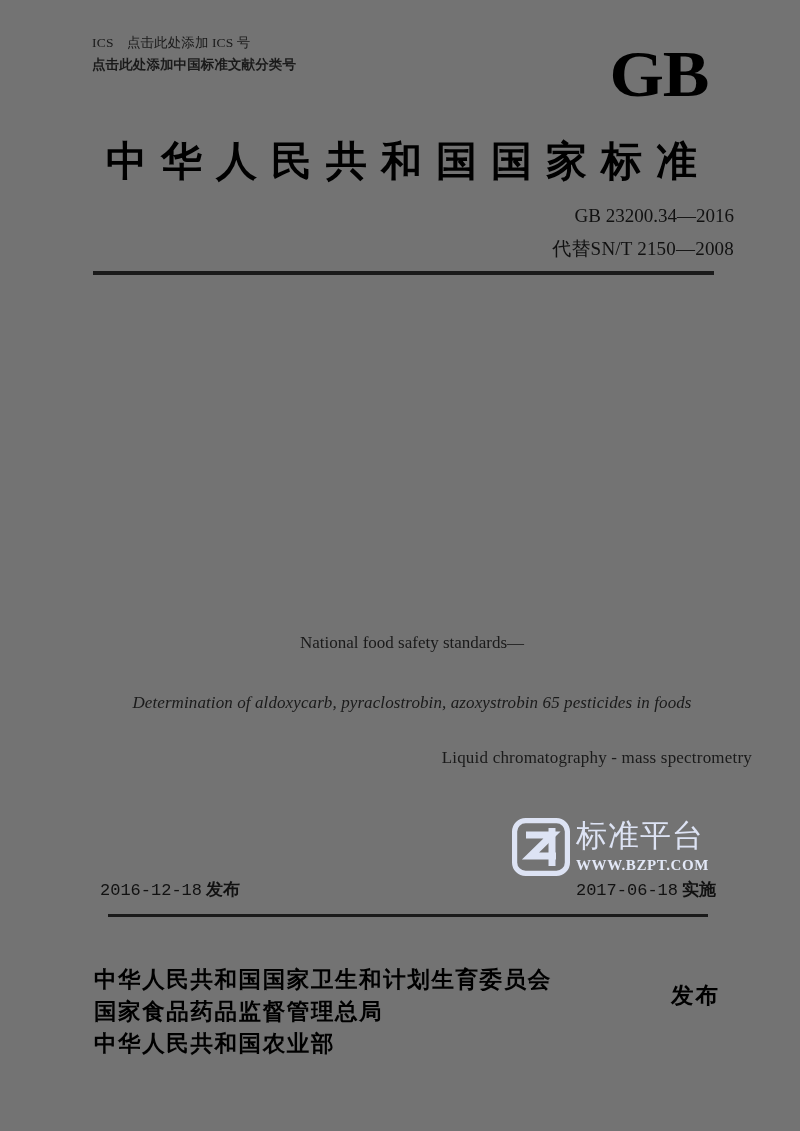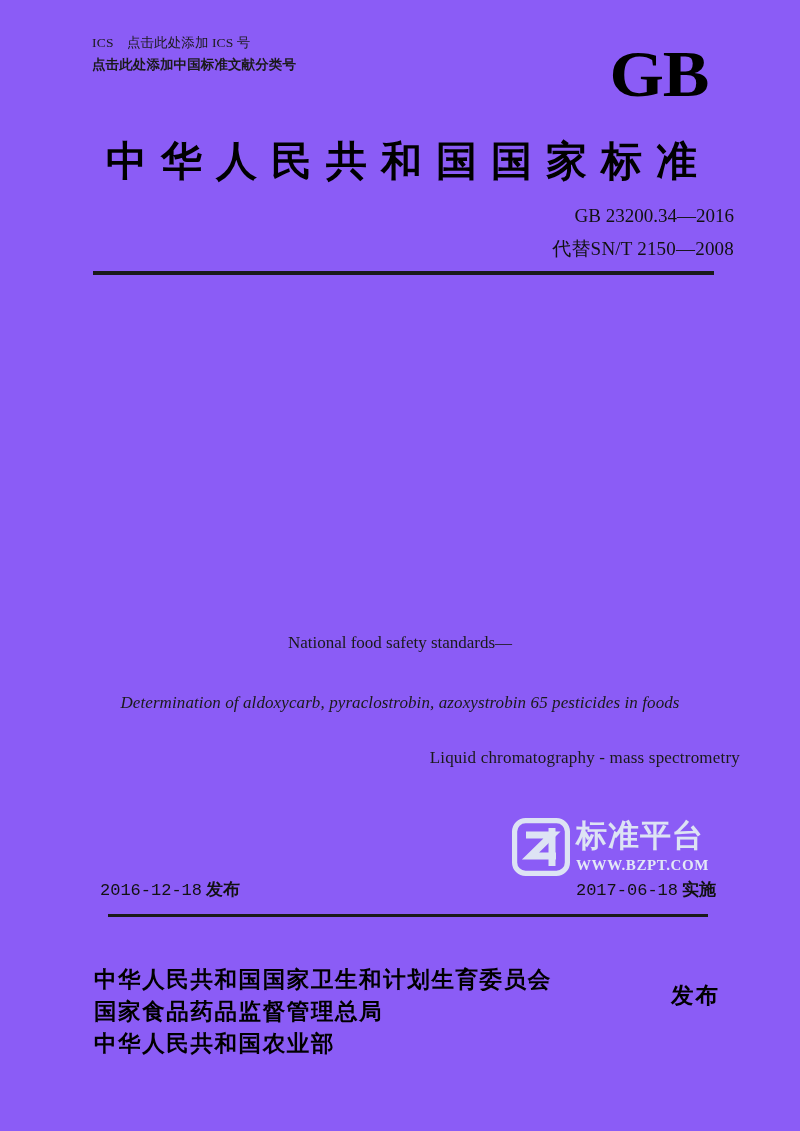--- a/index.html
+++ b/index.html
@@ -10,21 +10,21 @@
   body {
     font-family: "Liberation Serif", "DejaVu Serif", serif;
     color: #111111;
   }
 
   .page {
     position: relative;
     width: 800px;
     height: 1131px;
     margin: 0 auto;
-    background: #8b5cf6;
+    background: #737373;
     overflow: hidden;
   }
 
   
   .header-row {
     position: absolute;
     left: 92px;
     top: 32px;
     width: 616px;
     display: flex;
@@ -124,21 +124,21 @@
   .title-cn .line {
     font-size: 34px;
     line-height: 1.36;
     letter-spacing: 0.5px;
     white-space: nowrap;
   }
 
   
   .title-en {
     position: absolute;
-    left: 60px;
+    left: 72px;
     top: 630px;
     width: 680px;
     text-align: center;
     color: #1a1a1a;
   }
   .title-en .en-line {
     font-size: 17px;
     line-height: 1.5;
     white-space: nowrap;
   }
@@ -162,21 +162,21 @@
     flex: none;
     margin-right: 6px;
   }
   .wm-text {
     display: flex;
     flex-direction: column;
     padding-top: 2px;
   }
   .wm-name {
     font-family: "Liberation Sans", "DejaVu Sans", sans-serif;
-    font-weight: 700;
+    font-weight: 400;
     font-size: 31px;
     line-height: 1.05;
     letter-spacing: 1px;
     color: #dde3f4;
   }
   .wm-url {
     font-family: "Liberation Serif", "DejaVu Serif", serif;
     font-weight: 700;
     font-size: 15px;
     letter-spacing: 0.6px;

